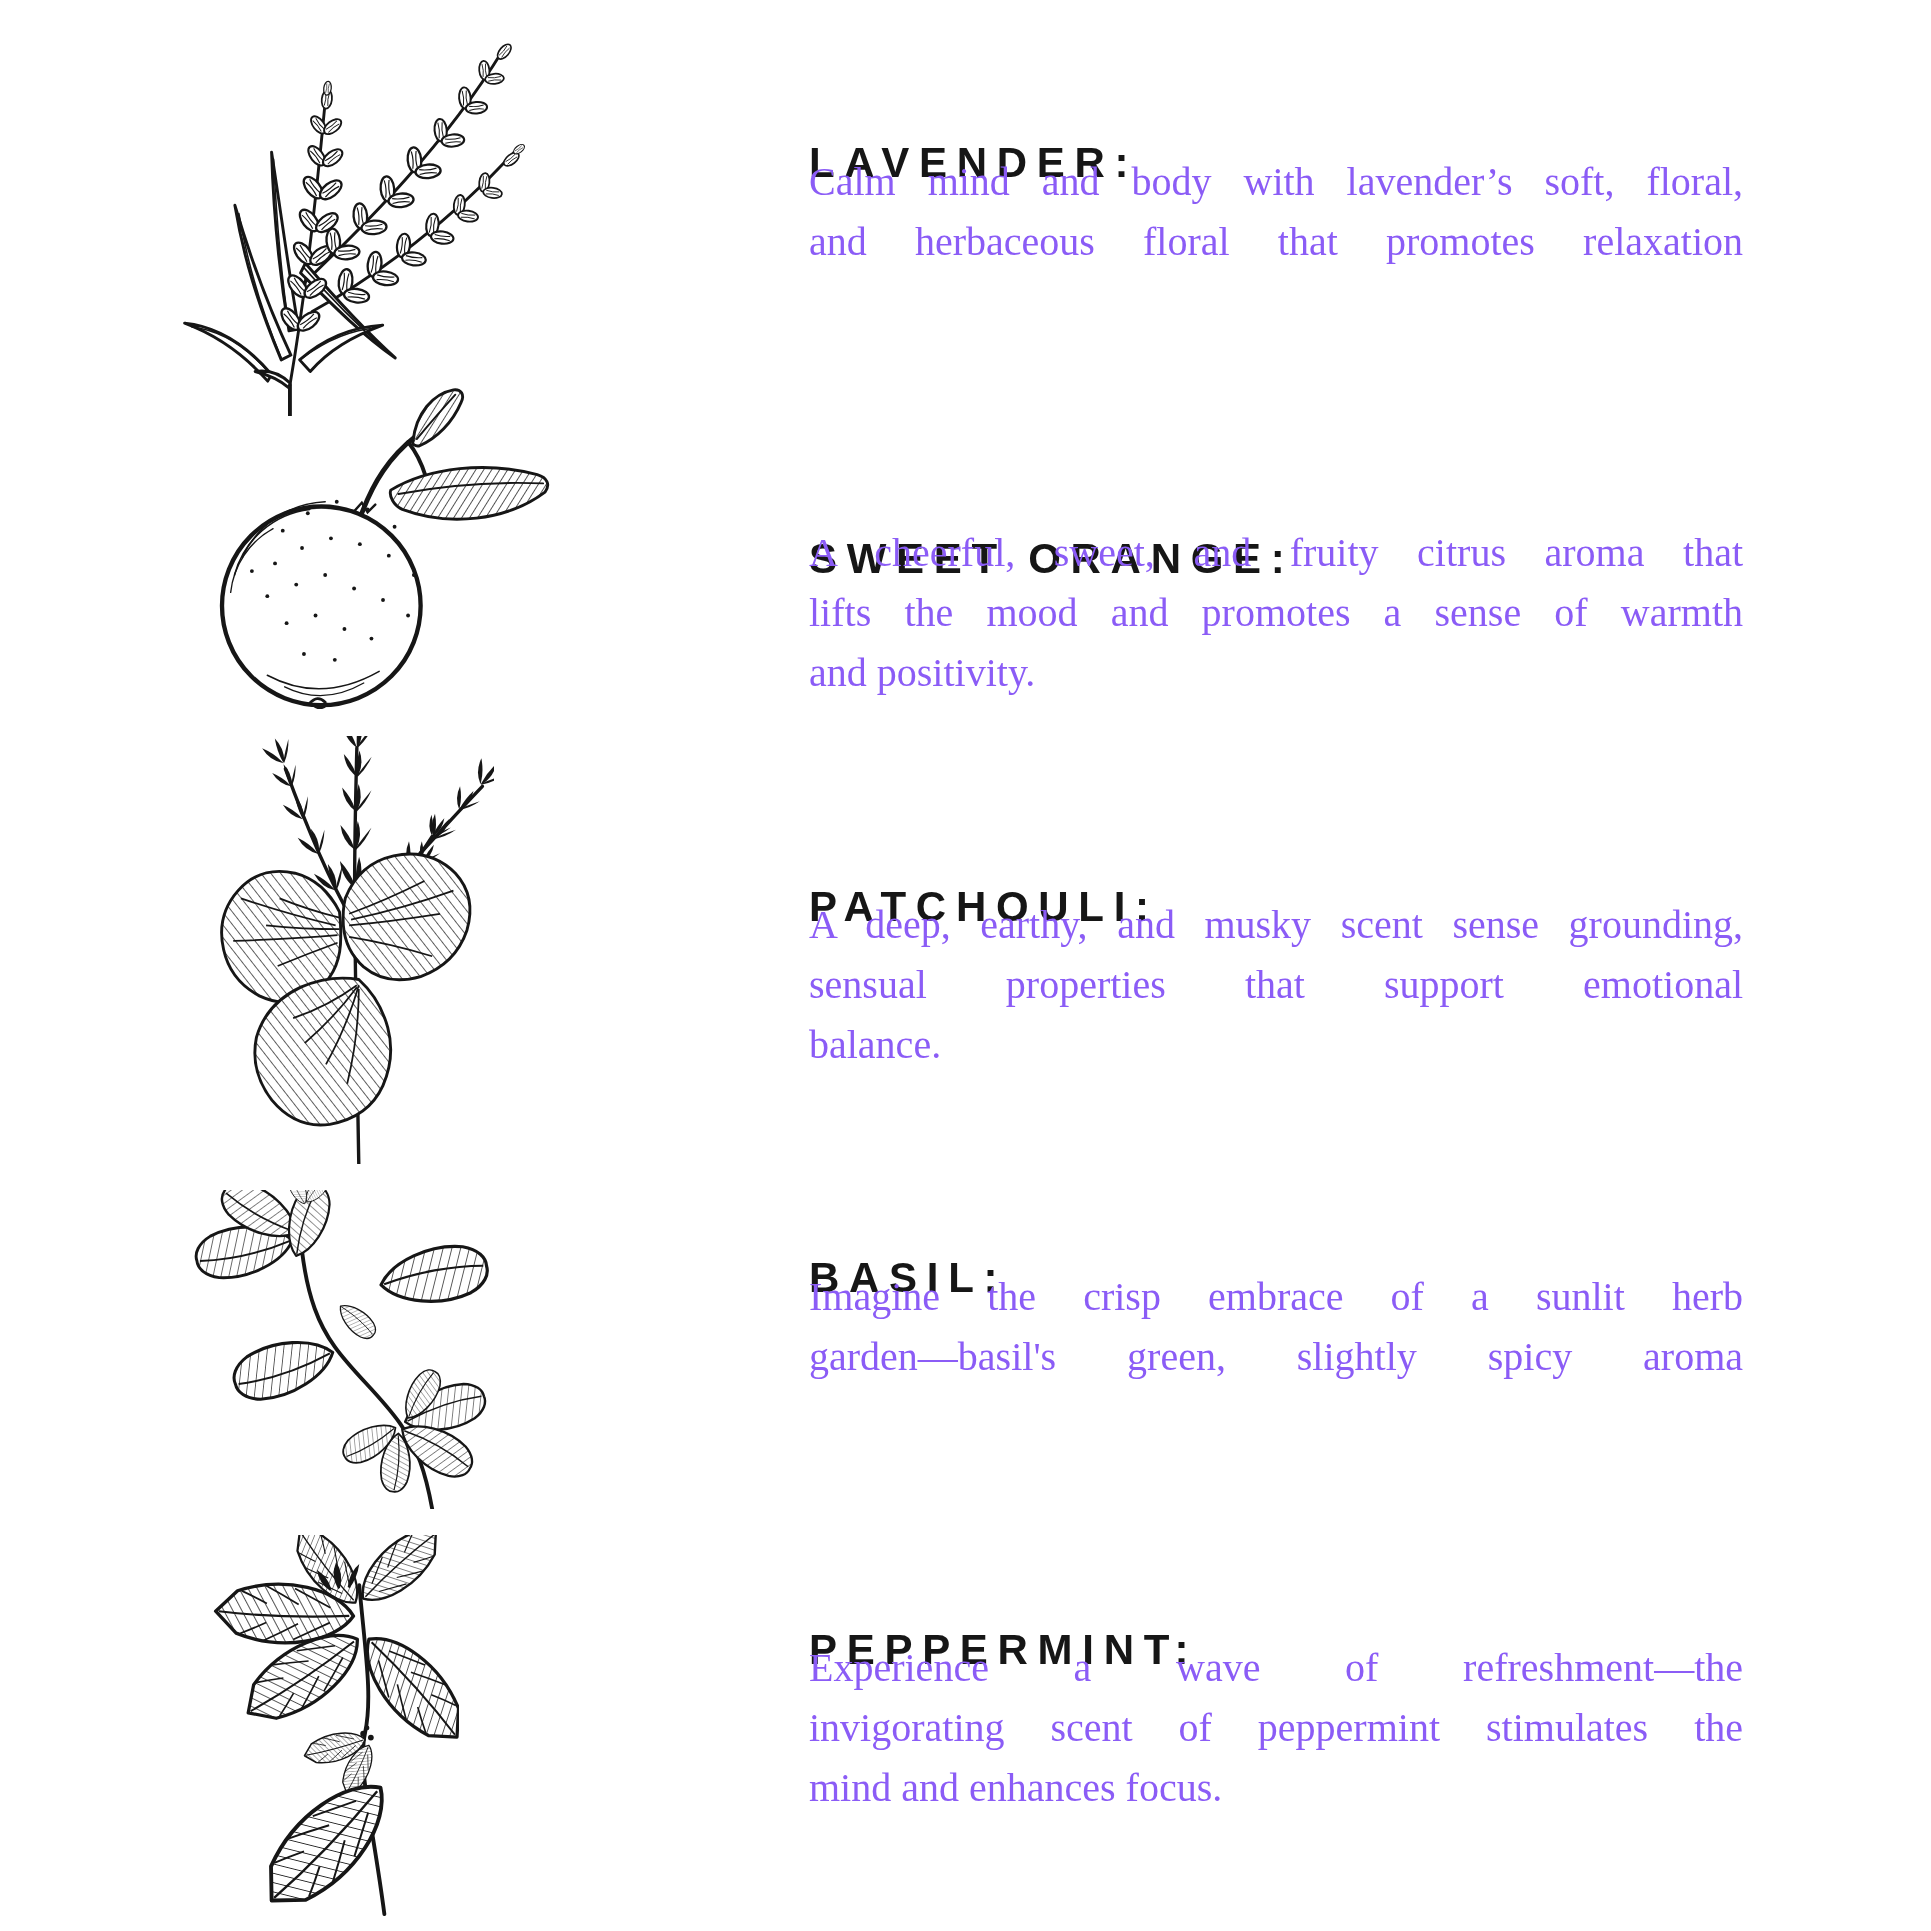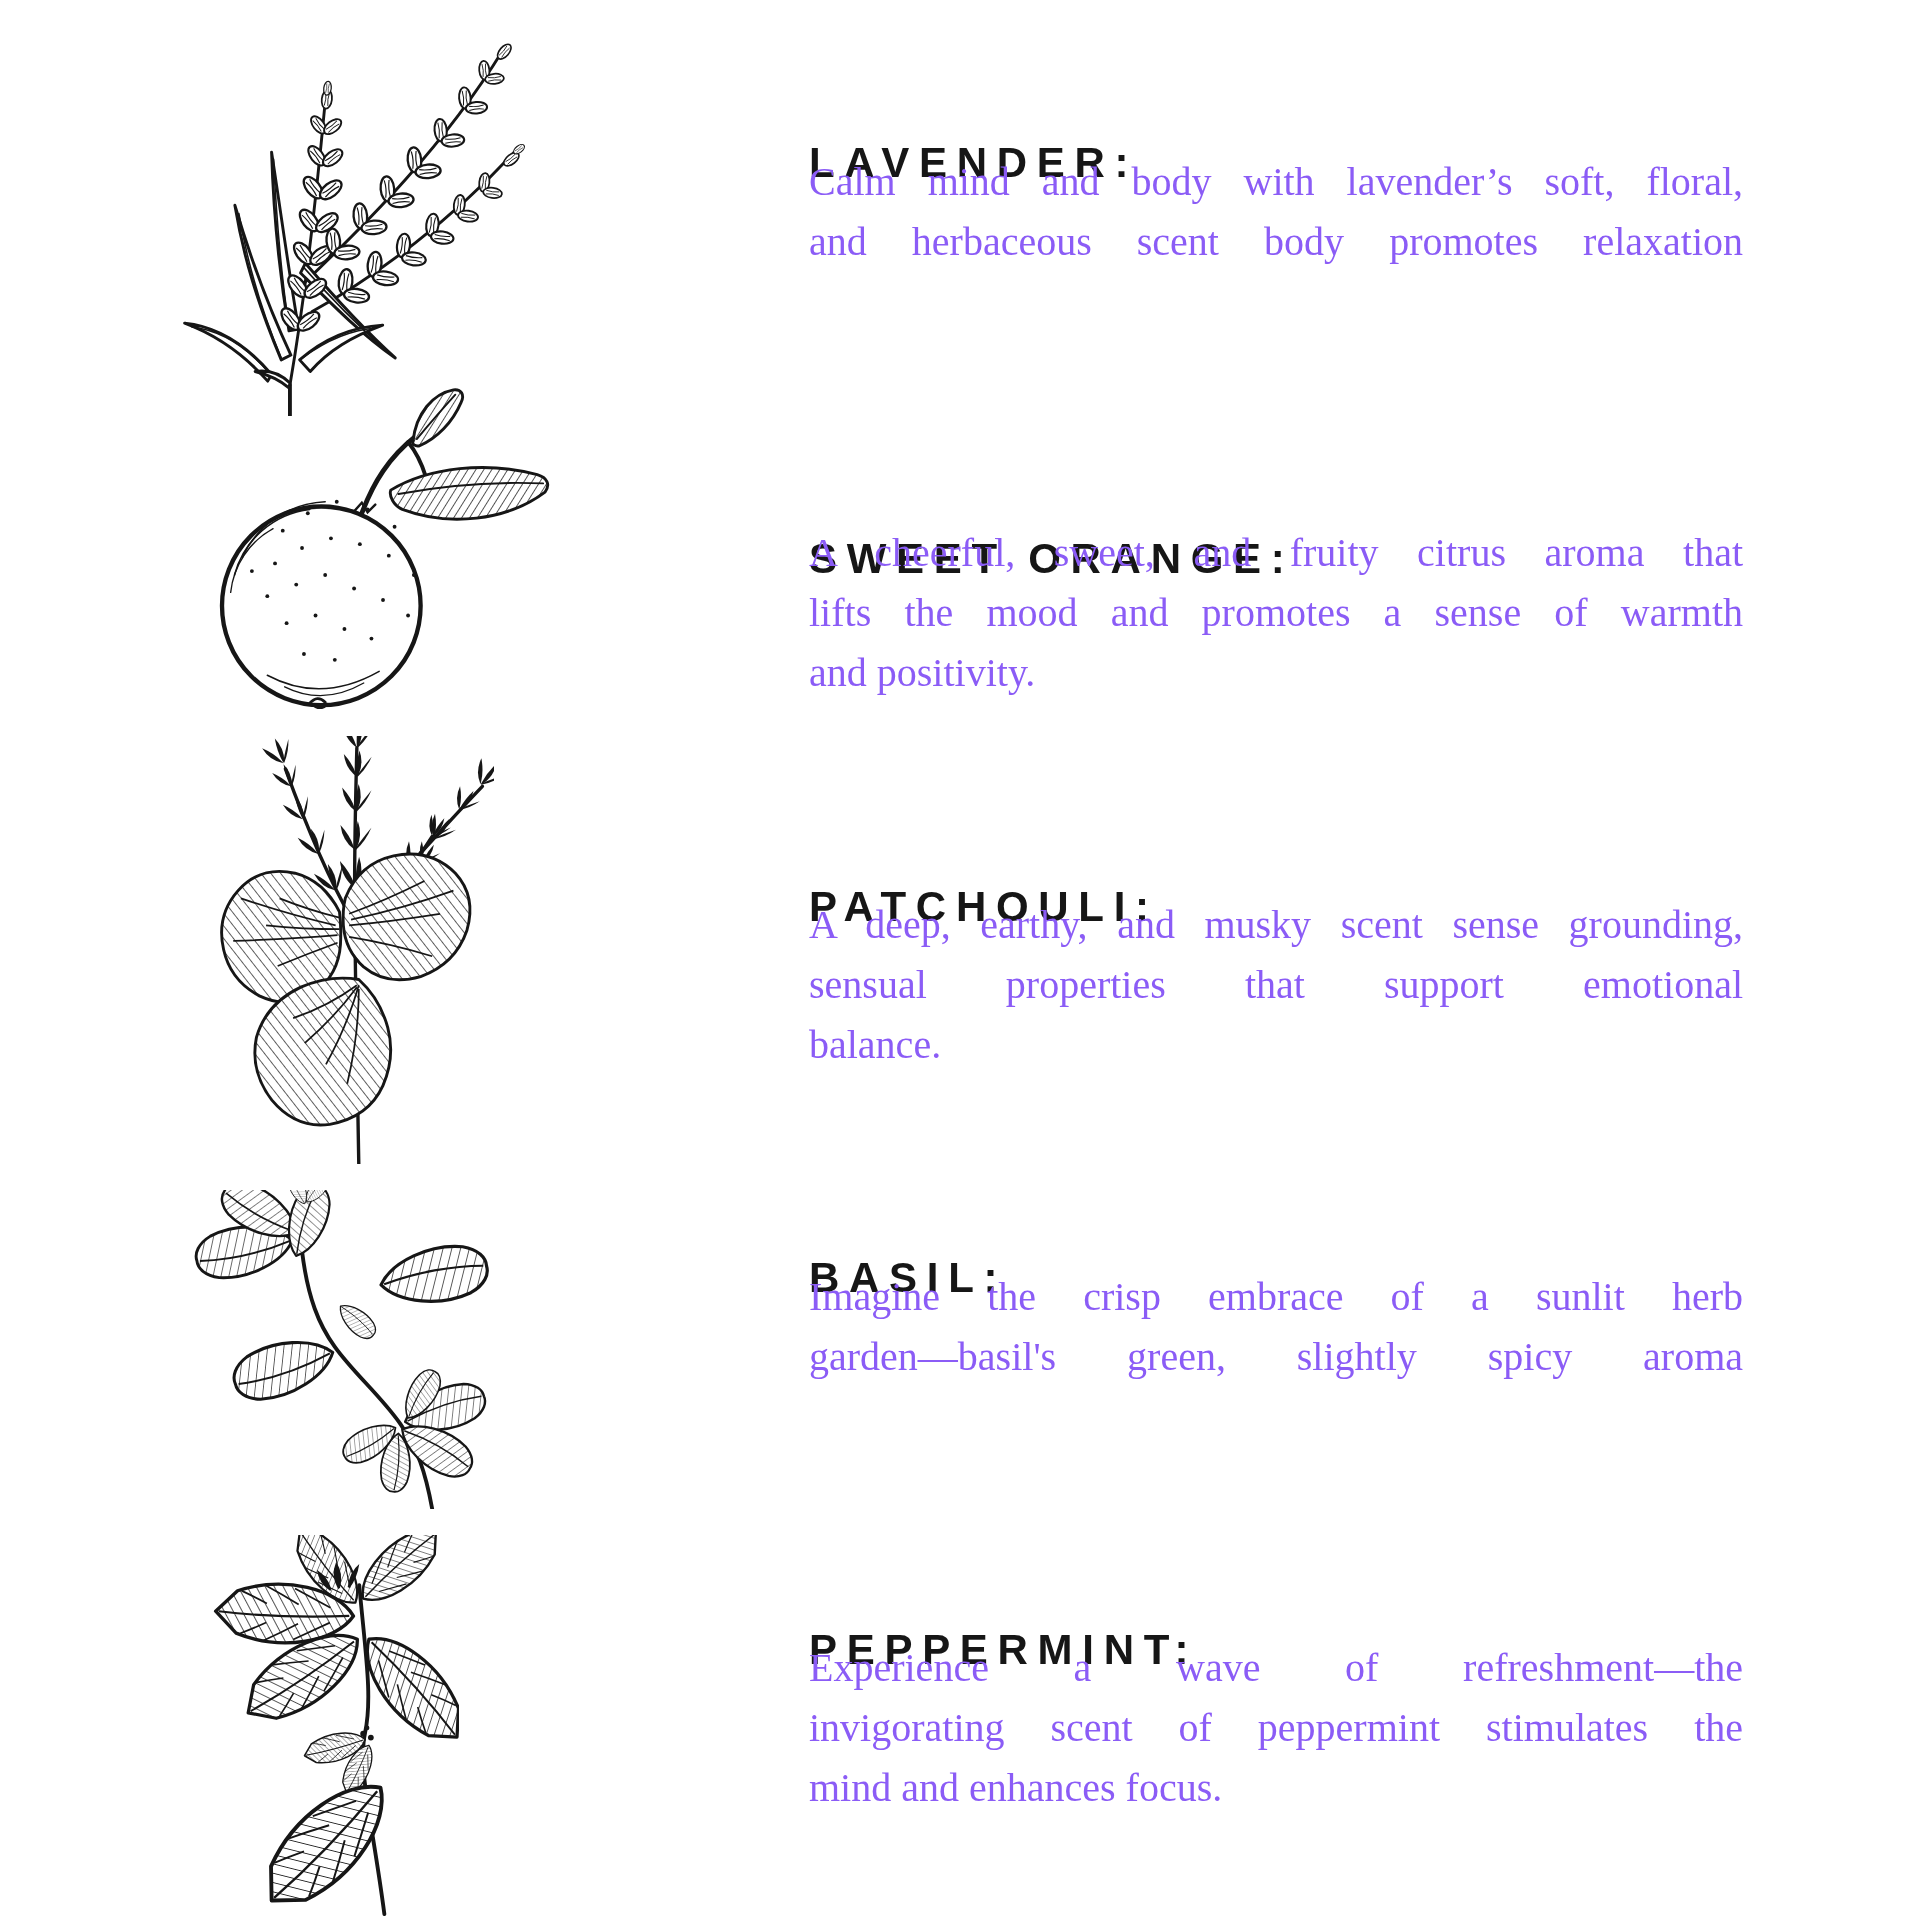--- a/index.html
+++ b/index.html
@@ -106,21 +106,21 @@
           <use href="#lvp" transform="translate(350,158) rotate(-83) scale(0.75)"></use>
             <use href="#lvp" transform="translate(350,158) rotate(7) scale(0.75)"></use>
           <use href="#lvp" transform="translate(372,130) rotate(-38) scale(0.7)"></use>
           <use href="#lvp" transform="translate(382,118) rotate(-38) scale(0.5)"></use>
         </g>
       </svg>
     </div>
     <h2 class="title" style="top:104px;">LAVENDER:</h2>
     <div class="body" style="top:152px;">
       <div class="line">Calm mind and body with lavender’s soft, floral,</div>
-      <div class="line">and herbaceous scent body promotes relaxation</div>
+      <div class="line">and herbaceous floral that promotes relaxation</div>
     </div>
   </section>
 
   <section>
     <div class="illo" style="left:217px; top:386px; width:333px; height:323px;">
       <svg viewBox="0 0 345 335" xmlns="http://www.w3.org/2000/svg">
         <defs>
           <pattern id="ho" width="7" height="7" patternUnits="userSpaceOnUse" patternTransform="rotate(32)">
             <rect width="7" height="7" fill="#ffffff"></rect>
             <line x1="0" y1="0" x2="0" y2="7" stroke="#161616" stroke-width="1.5"></line>

